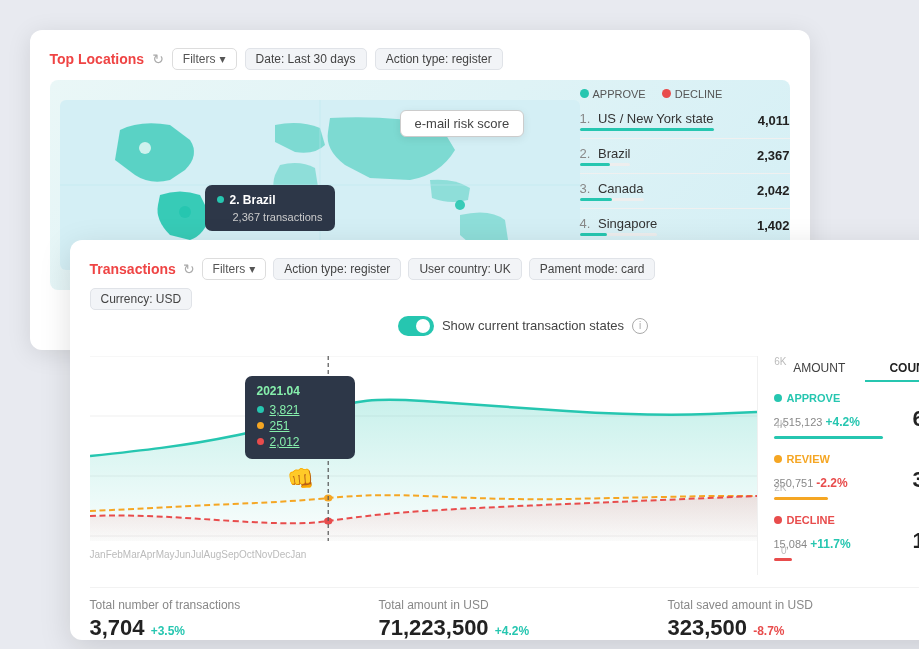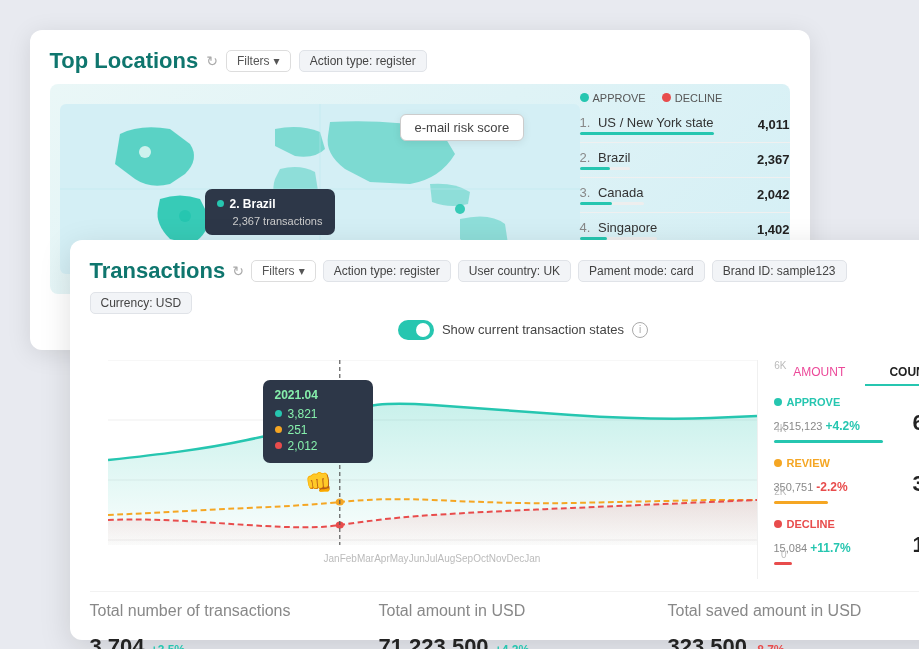--- a/index.html
+++ b/index.html
@@ -45,23 +45,23 @@
       z-index: 2;
     }
     .card-header {
       display: flex;
       align-items: center;
       gap: 8px;
       flex-wrap: wrap;
       margin-bottom: 10px;
     }
     .card-title {
-      font-size: 22px;
+      font-size: 14px;
       font-weight: 700;
-      color: #0f766e;
+      color: #ef4444;
     }
     .refresh-icon {
       color: #aaa;
       font-size: 14px;
       cursor: pointer;
     }
     .filter-btn {
       background: none;
       border: 1px solid #ddd;
       border-radius: 5px;
@@ -244,39 +244,38 @@
     
     .chart-wrap {
       display: flex;
       gap: 0;
       margin-top: 4px;
     }
     .chart-main {
       flex: 1;
       position: relative;
       height: 200px;
-      margin-left: 18px;
     }
     .chart-right-panel {
       width: 200px;
       padding-left: 16px;
       border-left: 1px solid #f0f0f0;
     }
     .chart-tabs {
       display: flex;
       gap: 0;
       margin-bottom: 10px;
     }
     .chart-tab {
       flex: 1;
       text-align: center;
       font-size: 12px;
       padding: 5px 0;
       cursor: pointer;
-      color: #ec4899;
+      color: #404040;
       border-bottom: 2px solid transparent;
     }
     .chart-tab.active {
       color: #222;
       border-bottom: 2px solid #26c6b0;
       font-weight: 600;
     }
     .metric-item {
       margin-bottom: 14px;
     }
@@ -325,23 +324,23 @@
       display: flex;
       gap: 0;
       margin-top: 12px;
       padding-top: 10px;
       border-top: 1px solid #f2f2f2;
     }
     .summary-item {
       flex: 1;
     }
     .summary-label {
-      font-size: 16px;
+      font-size: 12px;
       color: #888;
-      margin-bottom: 14px;
+      margin-bottom: 3px;
     }
     .summary-value {
       font-size: 22px;
       font-weight: 700;
       color: #222;
     }
     .trend-up {
       color: #26c6b0;
       font-size: 12px;
       font-weight: 600;
@@ -366,20 +365,21 @@
     }
     .chart-tooltip .tt-date {
       font-weight: 600;
       margin-bottom: 5px;
     }
     .chart-tooltip .tt-row {
       display: flex;
       align-items: center;
       gap: 6px;
       margin-bottom: 2px;
+      text-decoration: underline;
     }
     .tt-dot2 {
       width: 7px; height: 7px;
       border-radius: 50%;
       display: inline-block;
     }
     
     .cursor-icon {
       position: absolute;
       top: 110px;
@@ -397,40 +397,41 @@
       flex-direction: column;
       justify-content: space-between;
       font-size: 10px;
       color: #bbb;
       text-align: right;
       pointer-events: none;
     }
     
     .x-labels {
       display: flex;
-      justify-content: center;
+      justify-content: flex-start;
       font-size: 10px;
       color: #bbb;
       padding: 0 0 0 0;
       margin-top: 4px;
     }
   </style>
 </head>
 <body>
 
 <div class="scene">
 
   <div class="card-locations">
     <div class="card-header">
       <span class="card-title">Top Locations</span>
       <span class="refresh-icon">↻</span>
       <button class="filter-btn">
         <span>Filters</span>
         <span>▾</span>
       </button>
+      <span class="filter-tag">Date: Last 30 days</span>
       <span class="filter-tag">Action type: register</span>
     </div>
     <div style="display:flex; gap:0; height:210px; position:relative;">
 
       <div class="map-area" style="flex:1; position:relative;padding-left:12px;">
         <div class="email-risk-badge">e-mail risk score</div>
 
         <svg class="world-map" viewBox="0 0 520 170" fill="none" xmlns="http://www.w3.org/2000/svg">
 
           <rect width="520" height="170" fill="#d4eff5" rx="6"></rect>
@@ -559,21 +560,20 @@
     <div class="txn-header">
       <span class="card-title">Transactions</span>
       <span class="refresh-icon">↻</span>
       <button class="filter-btn">
         <span>Filters</span>
         <span>▾</span>
       </button>
       <span class="filter-tag">Action type: register</span>
       <span class="filter-tag">User country: UK</span>
       <span class="filter-tag">Pament mode: card</span>
-      <span class="filter-tag">Brand ID: sample123</span>
     </div>
     <div style="display:flex; gap:8px; flex-wrap:wrap; margin-bottom:6px;">
       <span class="filter-tag">Currency: USD</span>
     </div>
     <div class="toggle-row">
       <div class="toggle-switch"></div>
       <span>Show current transaction states</span>
       <div class="info-icon">i</div>
     </div>
     <div class="chart-wrap">

